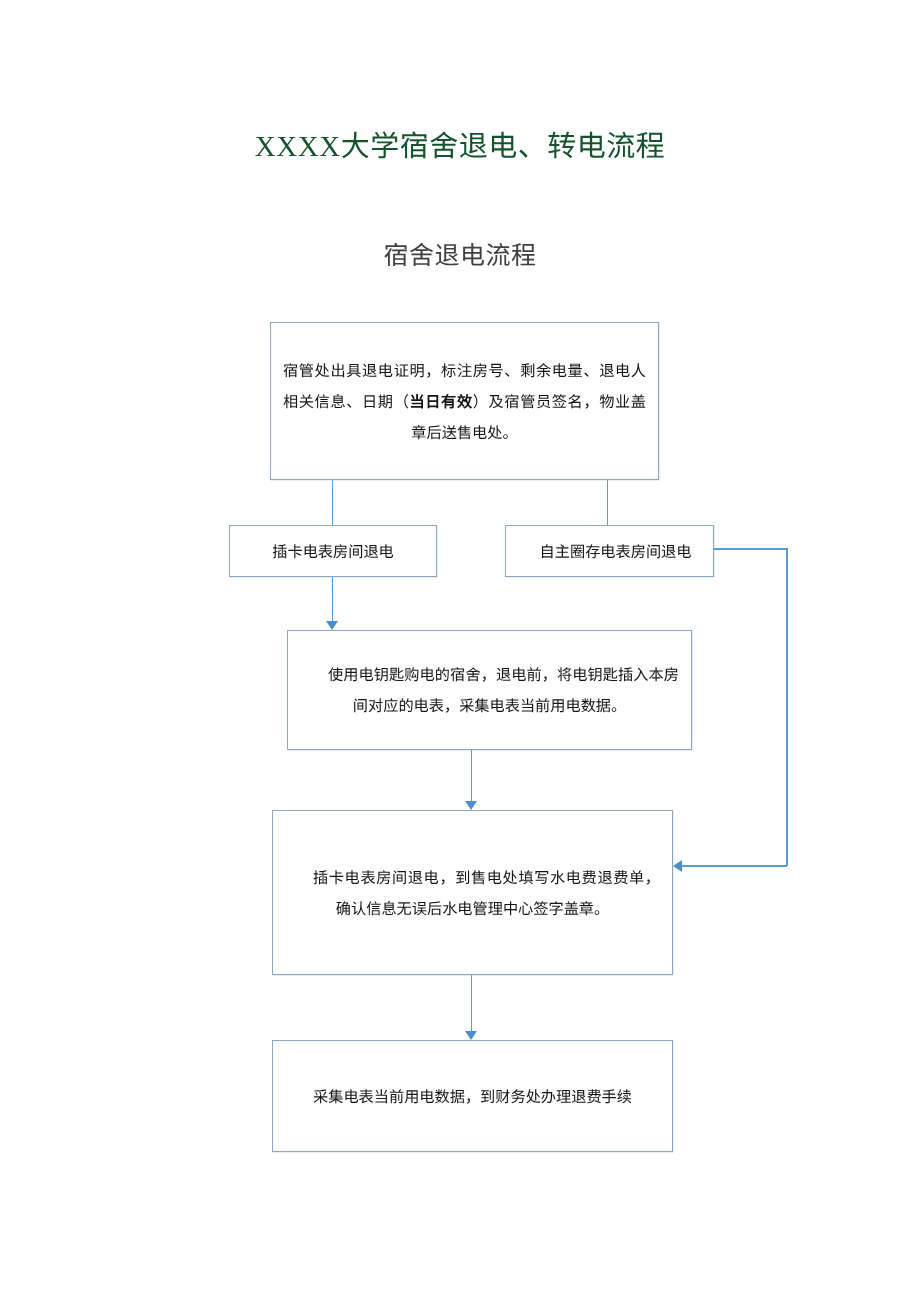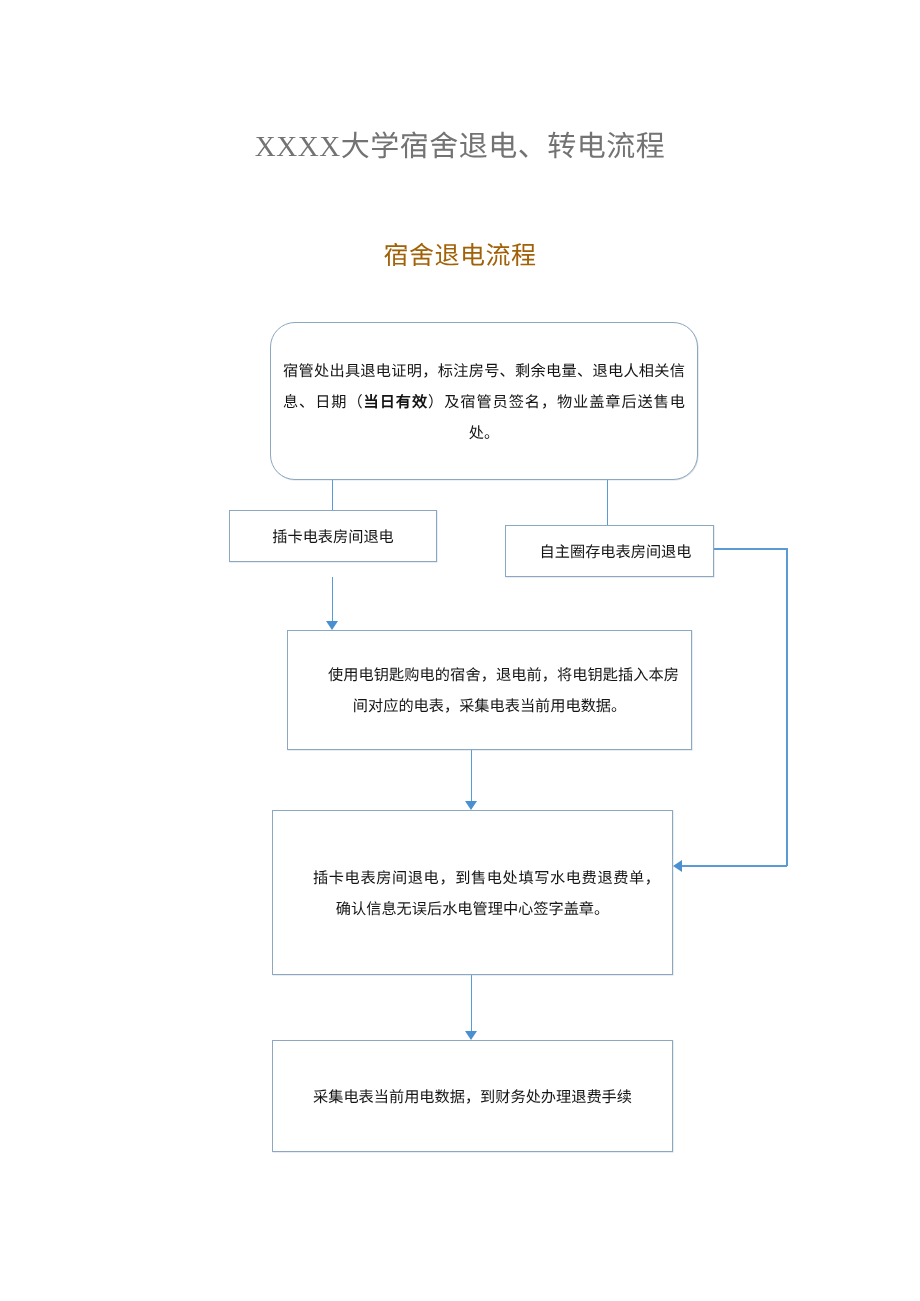--- a/index.html
+++ b/index.html
@@ -30,34 +30,34 @@
   .doc-title {
     position: absolute;
     left: 0;
     top: 124px;
     width: 920px;
     text-align: center;
     font-size: 29px;
     line-height: 44px;
     letter-spacing: 0.5px;
     font-family: "Liberation Serif", "DejaVu Serif", serif;
-    color: #737373;
+    color: #14532d;
     white-space: nowrap;
   }
   .doc-subtitle {
     position: absolute;
     left: 0;
     top: 236px;
     width: 920px;
     text-align: center;
     font-size: 25px;
     line-height: 38px;
     letter-spacing: 0.5px;
     font-family: "Liberation Sans", "DejaVu Sans", sans-serif;
-    color: #a16207;
+    color: #404040;
     white-space: nowrap;
   }
 
   
   .flow-box {
     position: absolute;
     box-sizing: border-box;
     border: 1.4px solid #8ca7c0;
     background: #ffffff;
     display: flex;
@@ -84,22 +84,22 @@
     white-space: nowrap;
   }
   .flow-box .box-text.indented {
     text-indent: 28px;
   }
   .flow-box .box-text b {
     font-weight: bold;
   }
 
   
-  #box-notice      { left: 270px; top: 322px;  width: 428px; height: 158px; border-radius: 25px; }
-  #box-card-meter  { left: 229px; top: 510px;  width: 208px; height: 52px;  }
+  #box-notice      { left: 270px; top: 322px;  width: 389px; height: 158px; }
+  #box-card-meter  { left: 229px; top: 525px;  width: 208px; height: 52px;  }
   #box-self-meter  { left: 505px; top: 525px;  width: 209px; height: 52px; padding-left: 12px;  }
   #box-key-collect { left: 271px; top: 630px;  width: 405px; height: 120px; margin-left: 16px; }
   #box-refund-form { left: 272px; top: 810px;  width: 401px; height: 165px; }
   #box-finance     { left: 272px; top: 1040px; width: 401px; height: 112px; }
 
   
   .conn {
     position: absolute;
     background: #5b9bd5;
   }

